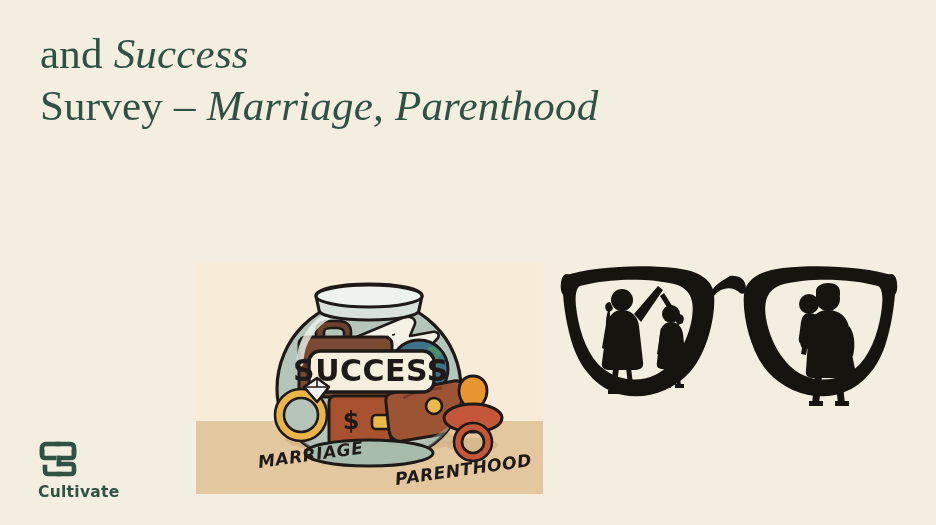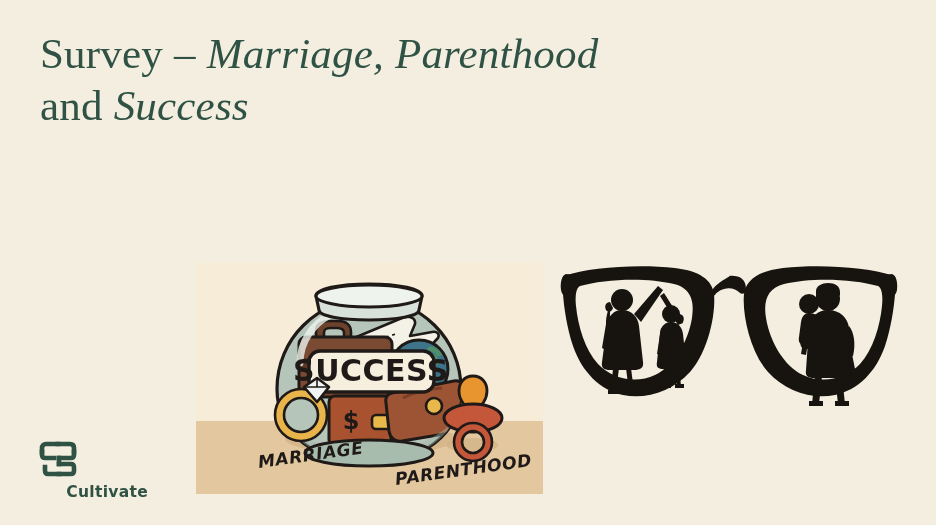--- a/index.html
+++ b/index.html
@@ -30,21 +30,20 @@
   }
   #title-block .reg { font-style: normal; }
   #title-block .ital { font-style: italic; }
 
   
   #logo {
     position: absolute;
     left: 38px;
     top: 440px;
     width: 110px;
-    text-align: right;
   }
   #logo-mark {
     display: block;
     width: 42px;
     height: 38px;
   }
   #logo-text {
     display: block;
     margin-top: 5px;
     font-family: "DejaVu Sans", "Liberation Sans", sans-serif;
@@ -75,22 +74,22 @@
     height: 165px;
   }
   #glasses-svg { display: block; width: 338px; height: 165px; }
 </style>
 </head>
 <body>
 
 <div id="slide">
 
   <div id="title-block">
+    <div><span class="reg">and </span><span class="ital">Success</span></div>
     <div><span class="reg">Survey – </span><span class="ital">Marriage, Parenthood</span></div>
-    <div><span class="reg">and </span><span class="ital">Success</span></div>
   </div>
 
   <div id="illustration">
     <svg id="illo-svg" viewBox="0 0 347 231" xmlns="http://www.w3.org/2000/svg">
       <defs>
         <clipPath id="jarClip">
           <path d="M173 36 C225 36 265 76 265 126 C265 172 225 200 173 200 C121 200 81 172 81 126 C81 76 121 36 173 36 Z"></path>
         </clipPath>
       </defs>
 

